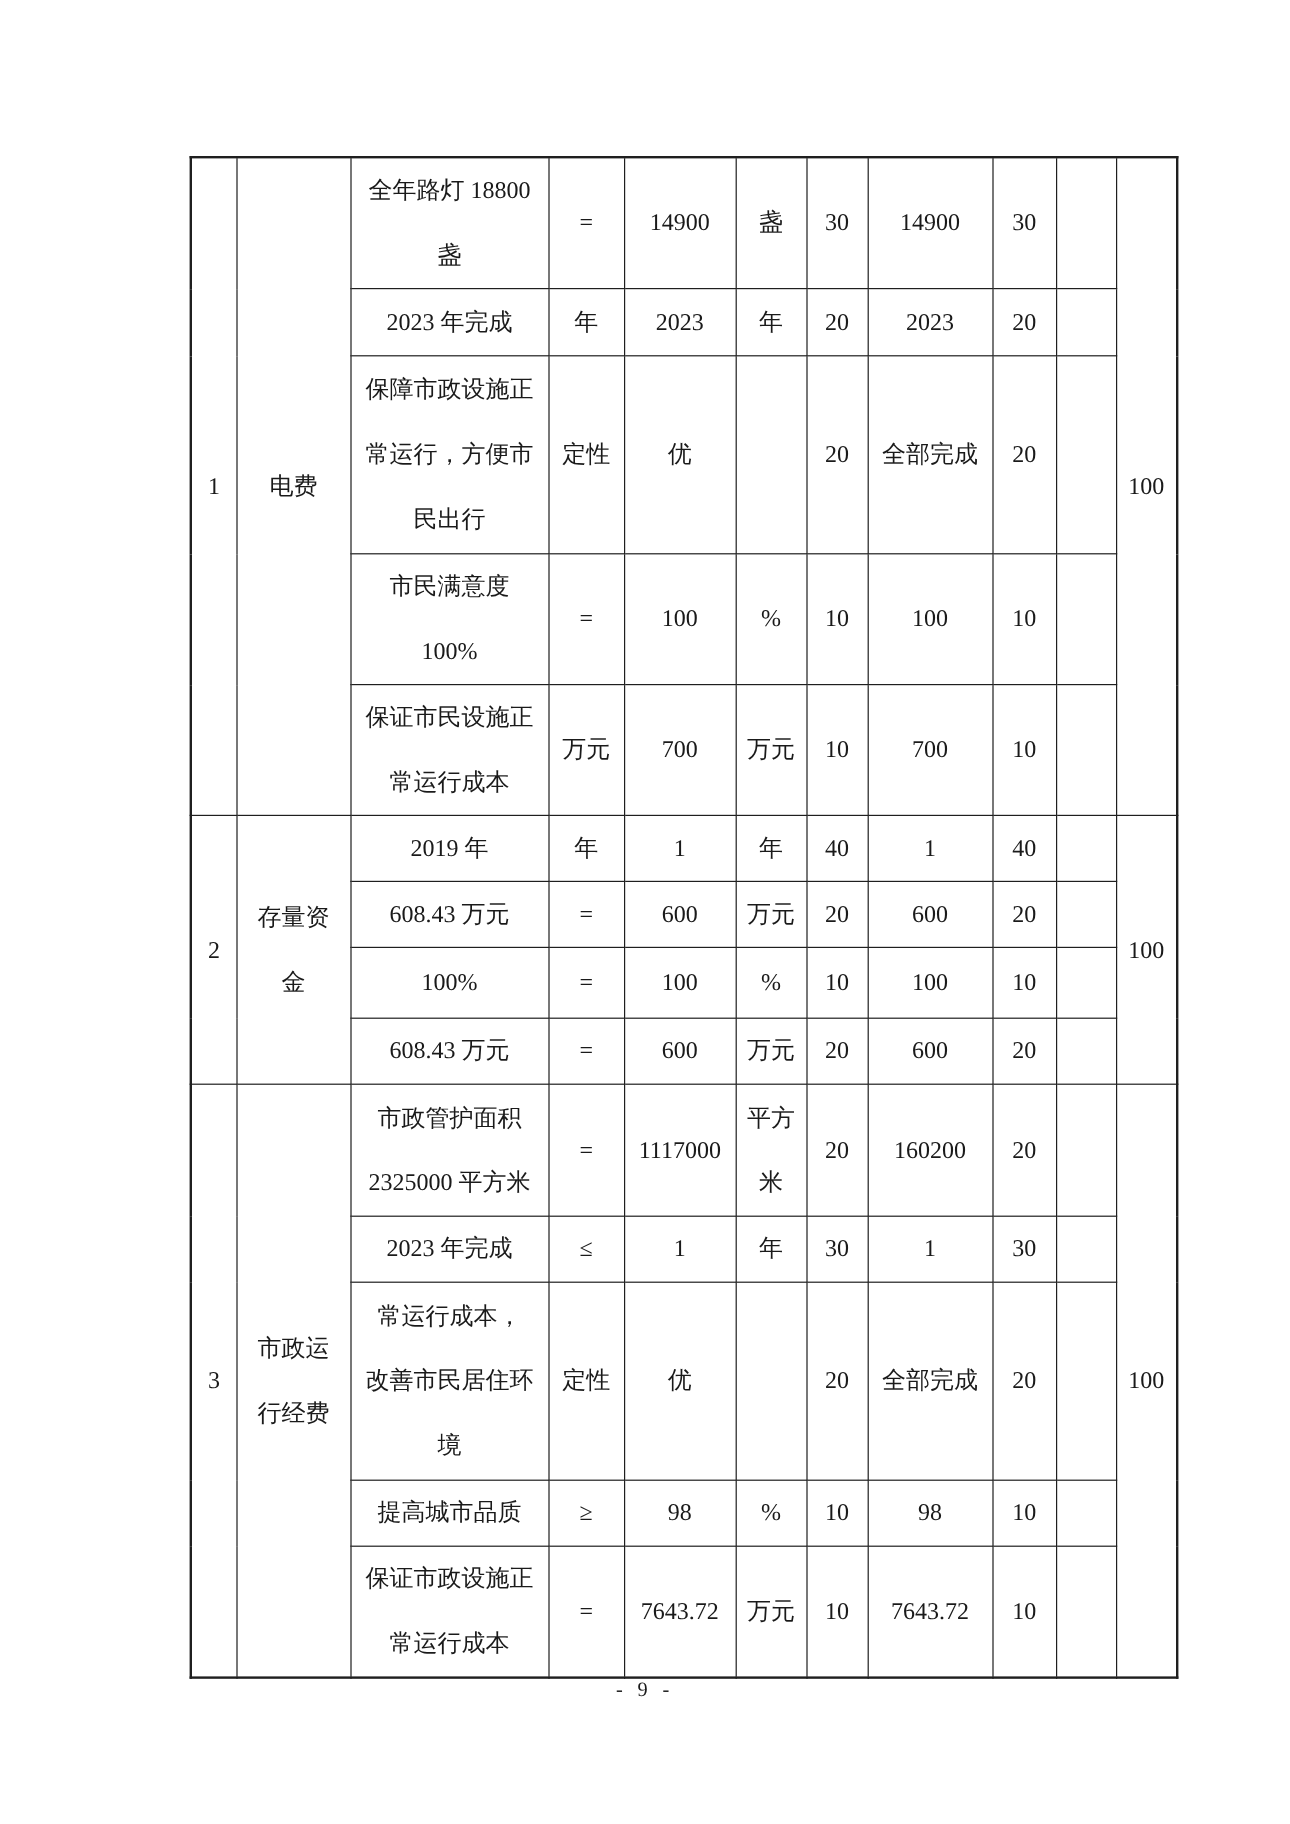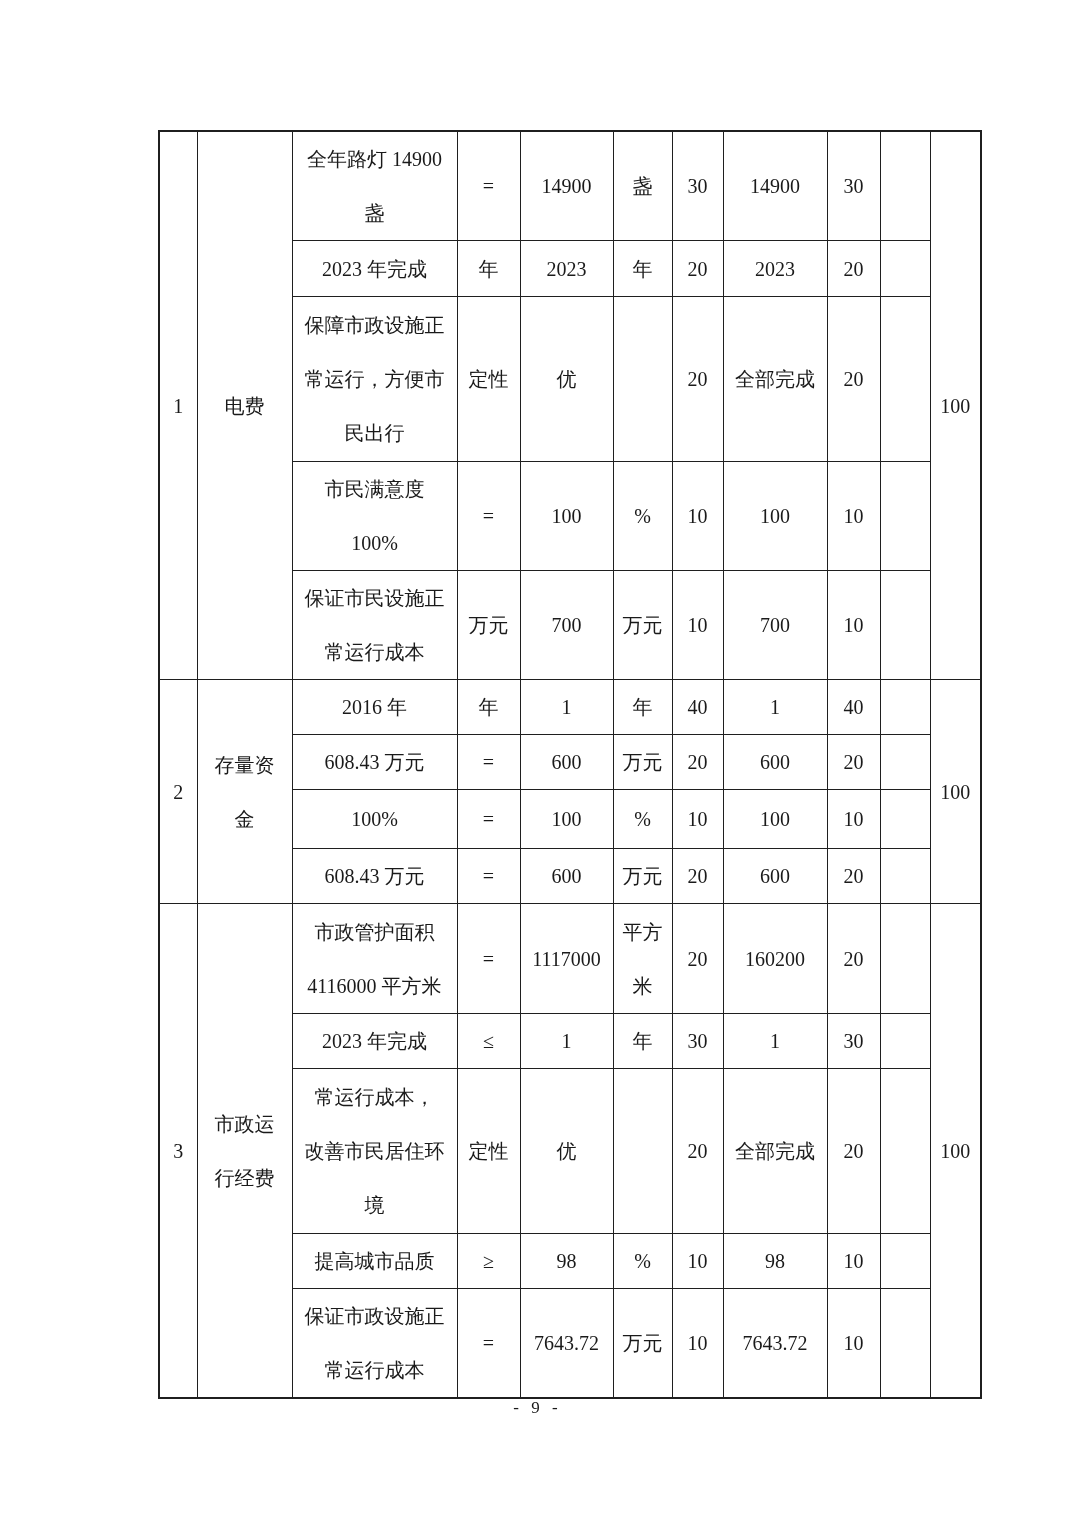--- a/index.html
+++ b/index.html
@@ -72,21 +72,21 @@
         <col style="width:104px">
       <col style="width:53px">
         <col style="width:50px">
         <col style="width:51px">
     </colgroup>
     <tbody>
 
       <tr class="h108">
         <td rowspan="5">1</td>
         <td rowspan="5">电费</td>
-        <td>全年路灯 14900
+        <td>全年路灯 18800
 盏</td>
         <td>=</td>
         <td>14900</td>
         <td>盏</td>
         <td>30</td>
         <td>14900</td>
         <td>30</td>
         <td></td>
         <td rowspan="5">100</td>
       </tr>
@@ -132,21 +132,21 @@
         <td>10</td>
         <td>700</td>
         <td>10</td>
         <td></td>
       </tr>
 
       <tr class="h55">
         <td rowspan="4">2</td>
         <td rowspan="4">存量资
 金</td>
-        <td>2016 年</td>
+        <td>2019 年</td>
         <td>年</td>
         <td>1</td>
         <td>年</td>
         <td>40</td>
         <td>1</td>
         <td>40</td>
         <td></td>
         <td rowspan="4">100</td>
       </tr>
       <tr class="h53">
@@ -178,21 +178,21 @@
         <td>600</td>
         <td>20</td>
         <td></td>
       </tr>
 
       <tr class="h110">
         <td rowspan="5">3</td>
         <td rowspan="5">市政运
 行经费</td>
         <td>市政管护面积
-4116000 平方米</td>
+2325000 平方米</td>
         <td>=</td>
         <td>1117000</td>
         <td>平方
 米</td>
         <td>20</td>
         <td>160200</td>
         <td>20</td>
         <td></td>
         <td rowspan="5">100</td>
       </tr>

